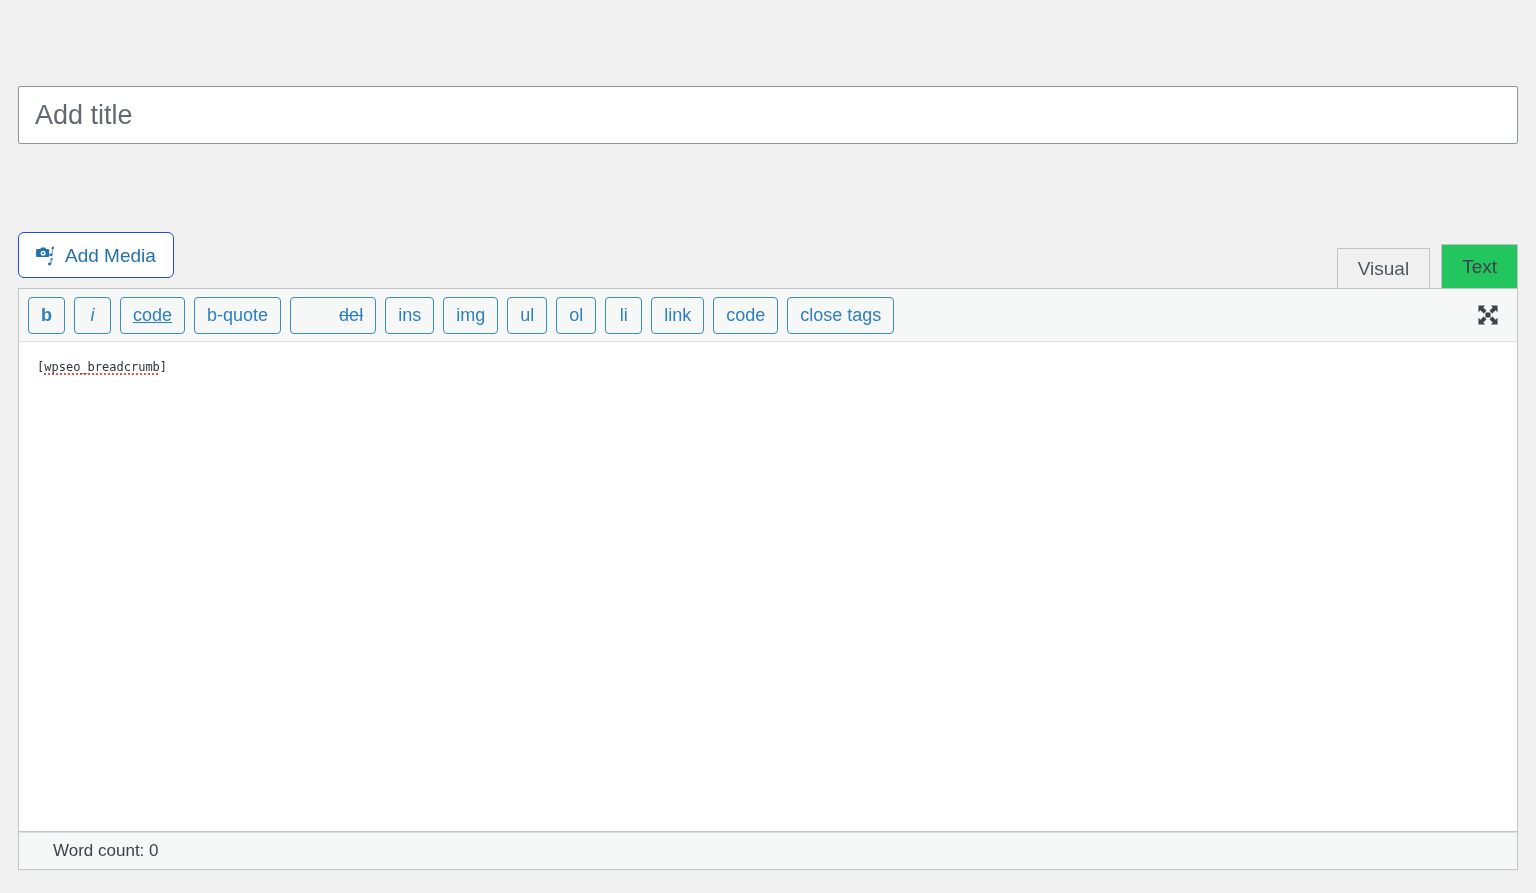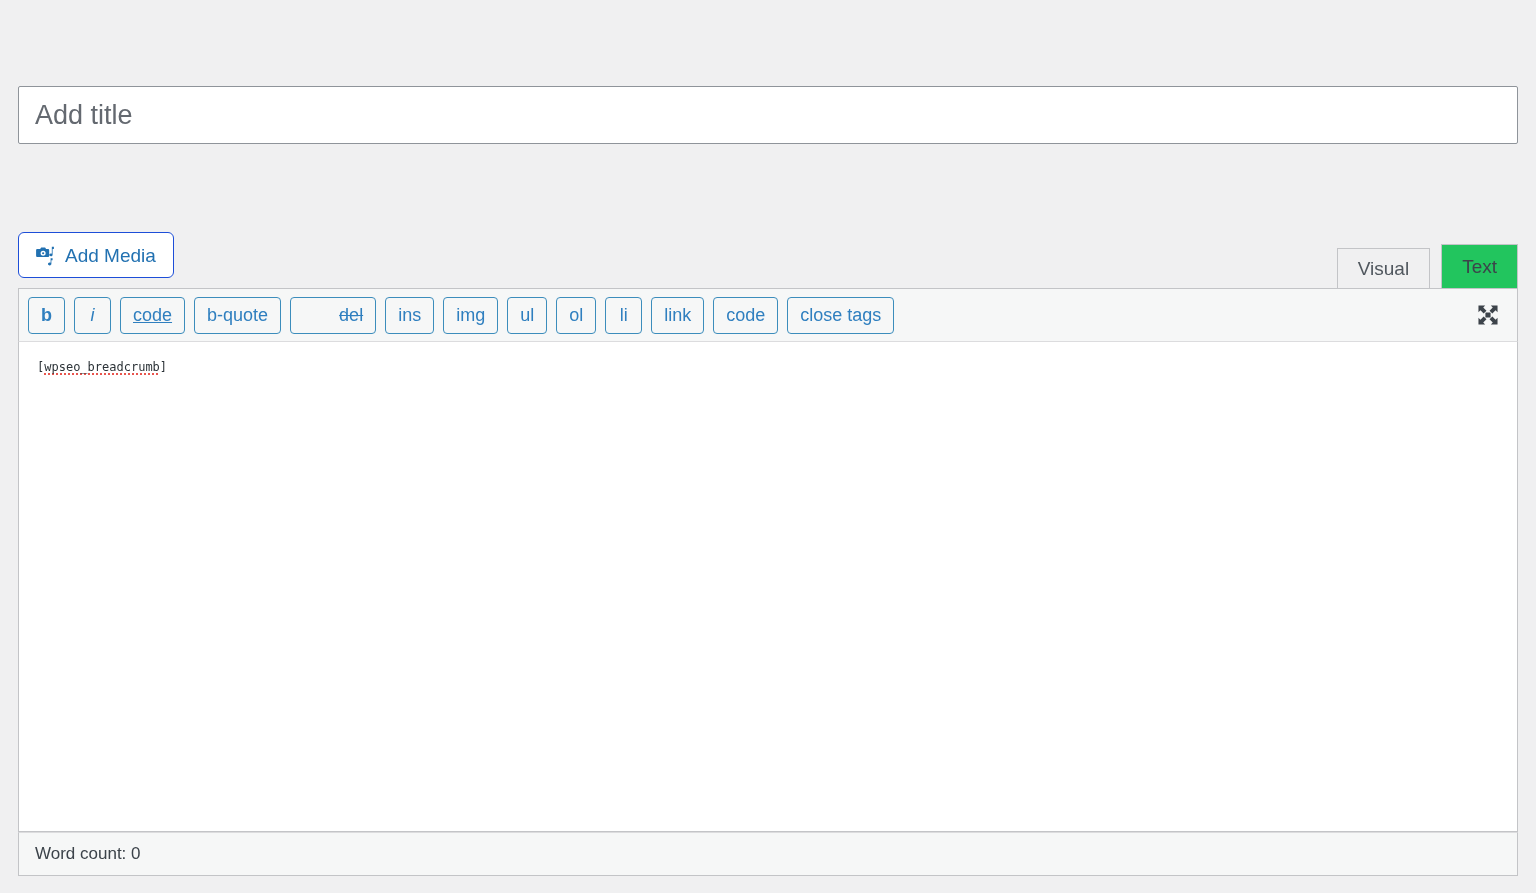--- a/index.html
+++ b/index.html
@@ -179,24 +179,24 @@
     text-decoration-color: #e8554e;
     text-decoration-thickness: 2px;
     text-underline-offset: 2px;
   }
 
   
   .editor-status {
     border: 1px solid #c3c4c7;
     border-top: 1px solid #dcdcde;
     background: #f6f7f7;
-    height: 44px;
-    display: flex;
-    align-items: center;
-    padding: 0 16px;
+    height: 38px;
+    display: flex;
+    align-items: center;
+    padding: 0 34px;
     font-size: 17px;
     color: #3c434a;
   }
 </style>
 </head>
 <body>
 
 <div class="page">
 
 

